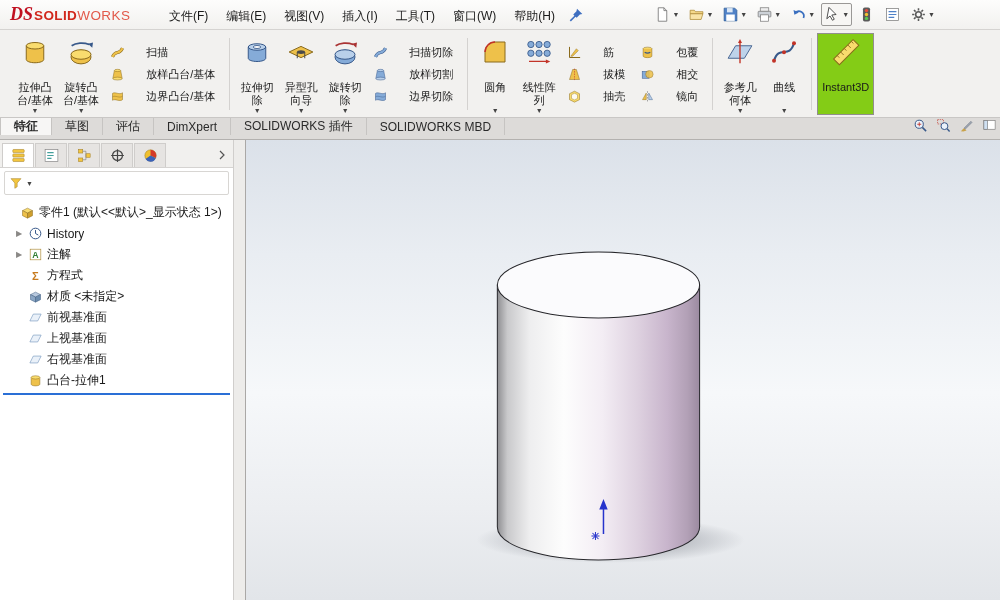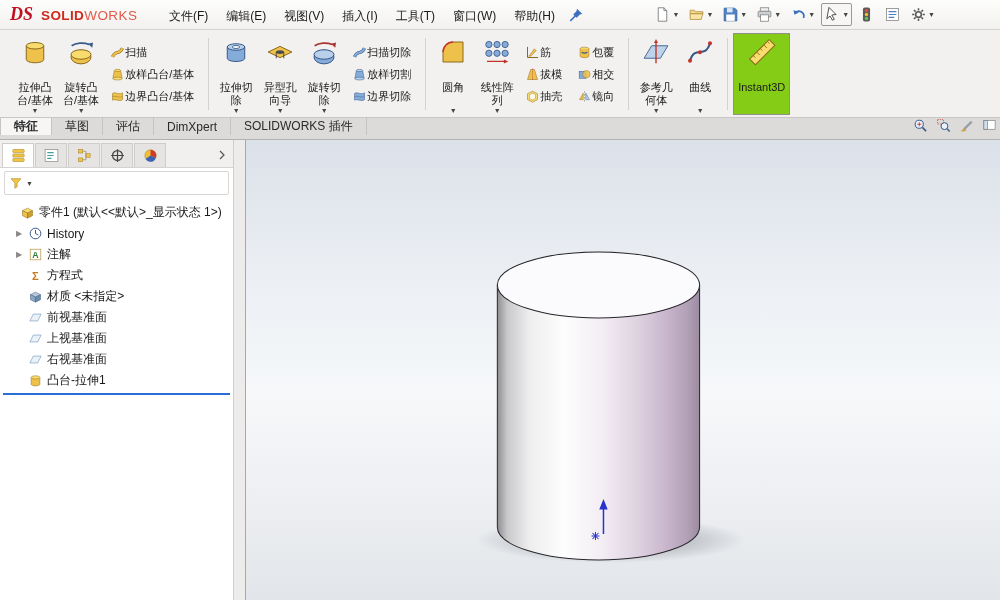--- a/index.html
+++ b/index.html
@@ -2,21 +2,21 @@
 <html><head>
 <meta charset="utf-8">
 <style>
 *{box-sizing:border-box;margin:0;padding:0}
 html,body{width:1000px;height:600px;overflow:hidden}
 body{font-family:"Liberation Sans","DejaVu Sans",sans-serif;font-size:12px;color:#1a1a1a;background:#fff}
 .app{width:1000px;height:600px;display:flex;flex-direction:column}
 
 
 .menubar{height:30px;flex:none;background:linear-gradient(#fdfdfc,#f2f1ef);border-bottom:1px solid #d5d3d1;display:flex;align-items:center}
-.logo{width:160px;flex:none;display:flex;align-items:baseline;padding-left:10px;gap:8px}
+.logo{width:160px;flex:none;display:flex;align-items:baseline;padding-left:10px;gap:1px}
 .logo .ds{font-style:italic;font-weight:bold;color:#c01020;font-size:18px;font-family:"Liberation Serif","DejaVu Serif",serif}
 .logo .solid{color:#d1281c;font-weight:bold;font-size:13.5px;letter-spacing:.4px}
 .logo .works{color:#e2594a;font-size:13.5px;letter-spacing:.4px}
 .menus{display:flex;height:100%}
 .menu-item{padding:16px 9px;display:flex;align-items:center;cursor:default;white-space:nowrap}
 .pinwrap{display:flex;align-items:center;margin-left:4px}
 .pinwrap .icon{width:16px;height:16px}
 .qat{display:flex;align-items:center;margin-left:auto;margin-right:62px;gap:3px}
 .qat-btn{display:flex;align-items:center;padding:2px 2px;border:1px solid transparent;border-radius:2px}
 .qat-btn.boxed{border-color:#9a9896;background:#f7f6f4}
@@ -27,21 +27,21 @@
 .ribbon{height:88px;flex:none;background:#f2f1ef;border-bottom:1px solid #c9c7c5;display:flex;align-items:stretch;padding:3px 4px 2px 10px;overflow:hidden}
 .rgroup{display:flex;align-items:stretch;padding:0 2px}
 .rsep{width:1px;background:#d4d2d0;margin:5px 3px;flex:none}
 .rlarge{display:flex;flex-direction:column;align-items:center;min-width:44px;padding:3px 4px 1px;border:1px solid transparent;text-align:center}
 .rlarge .icon{width:30px;height:30px;flex:none}
 .rlarge .lbl{margin-top:14px;line-height:13px;font-size:11px;display:flex;flex-direction:column;align-items:center;min-height:26px}
 .rlarge .lbl div{white-space:nowrap}
 .rlarge .dd{margin:0}
 .rlarge.active{background:#84cc16;border-color:#918f8d}
 .rstack{display:flex;flex-direction:column;justify-content:center;gap:1px;padding:0 2px}
-.rsmall{display:flex;align-items:center;gap:0;padding:2px 6px 2px 3px;border:1px solid transparent;white-space:nowrap;font-size:11px}
+.rsmall{display:flex;align-items:center;gap:21px;padding:2px 6px 2px 3px;border:1px solid transparent;white-space:nowrap;font-size:11px}
 .rsmall .icon{width:15px;height:15px;flex:none}
 
 
 .tabrow{height:22px;flex:none;background:#dddbd9;border-bottom:1px solid #b3b1af;display:flex;align-items:flex-start}
 .ctabs{display:flex;align-items:stretch}
 .ctab{padding:0 13px;display:flex;align-items:center;border-right:1px solid #c6c4c2;color:#2a2a2a;white-space:nowrap}
 .ctab:first-child{border-left:1px solid #c6c4c2}
 .ctab.active{background:#f7f6f5;font-weight:bold}
 .viewtools{margin-left:auto;display:flex;align-items:center;gap:8px;padding-right:3px}
 .viewtools .icon{width:15px;height:15px}
@@ -478,20 +478,21 @@
       </div>
     </div>
 
   <div class="tabrow">
     <div class="ctabs">
         <div class="ctab active">特征</div>
         <div class="ctab">草图</div>
         <div class="ctab">评估</div>
         <div class="ctab">DimXpert</div>
         <div class="ctab">SOLIDWORKS 插件</div>
+        <div class="ctab">SOLIDWORKS MBD</div>
       </div>
     <div class="viewtools">
         <div class="vtool">
           <span class="icon">
             <svg viewBox="0 0 24 24">
               <circle cx="10" cy="10" r="6.5" fill="#eaf1fa" stroke="#38598a" stroke-width="1.6"></circle>
               <path d="M15 15l6 6" stroke="#38598a" stroke-width="2.4"></path>
               <path d="M10 6.8v6.4M6.8 10h6.4" stroke="#c23327" stroke-width="1.4"></path>
             </svg>
           </span>

